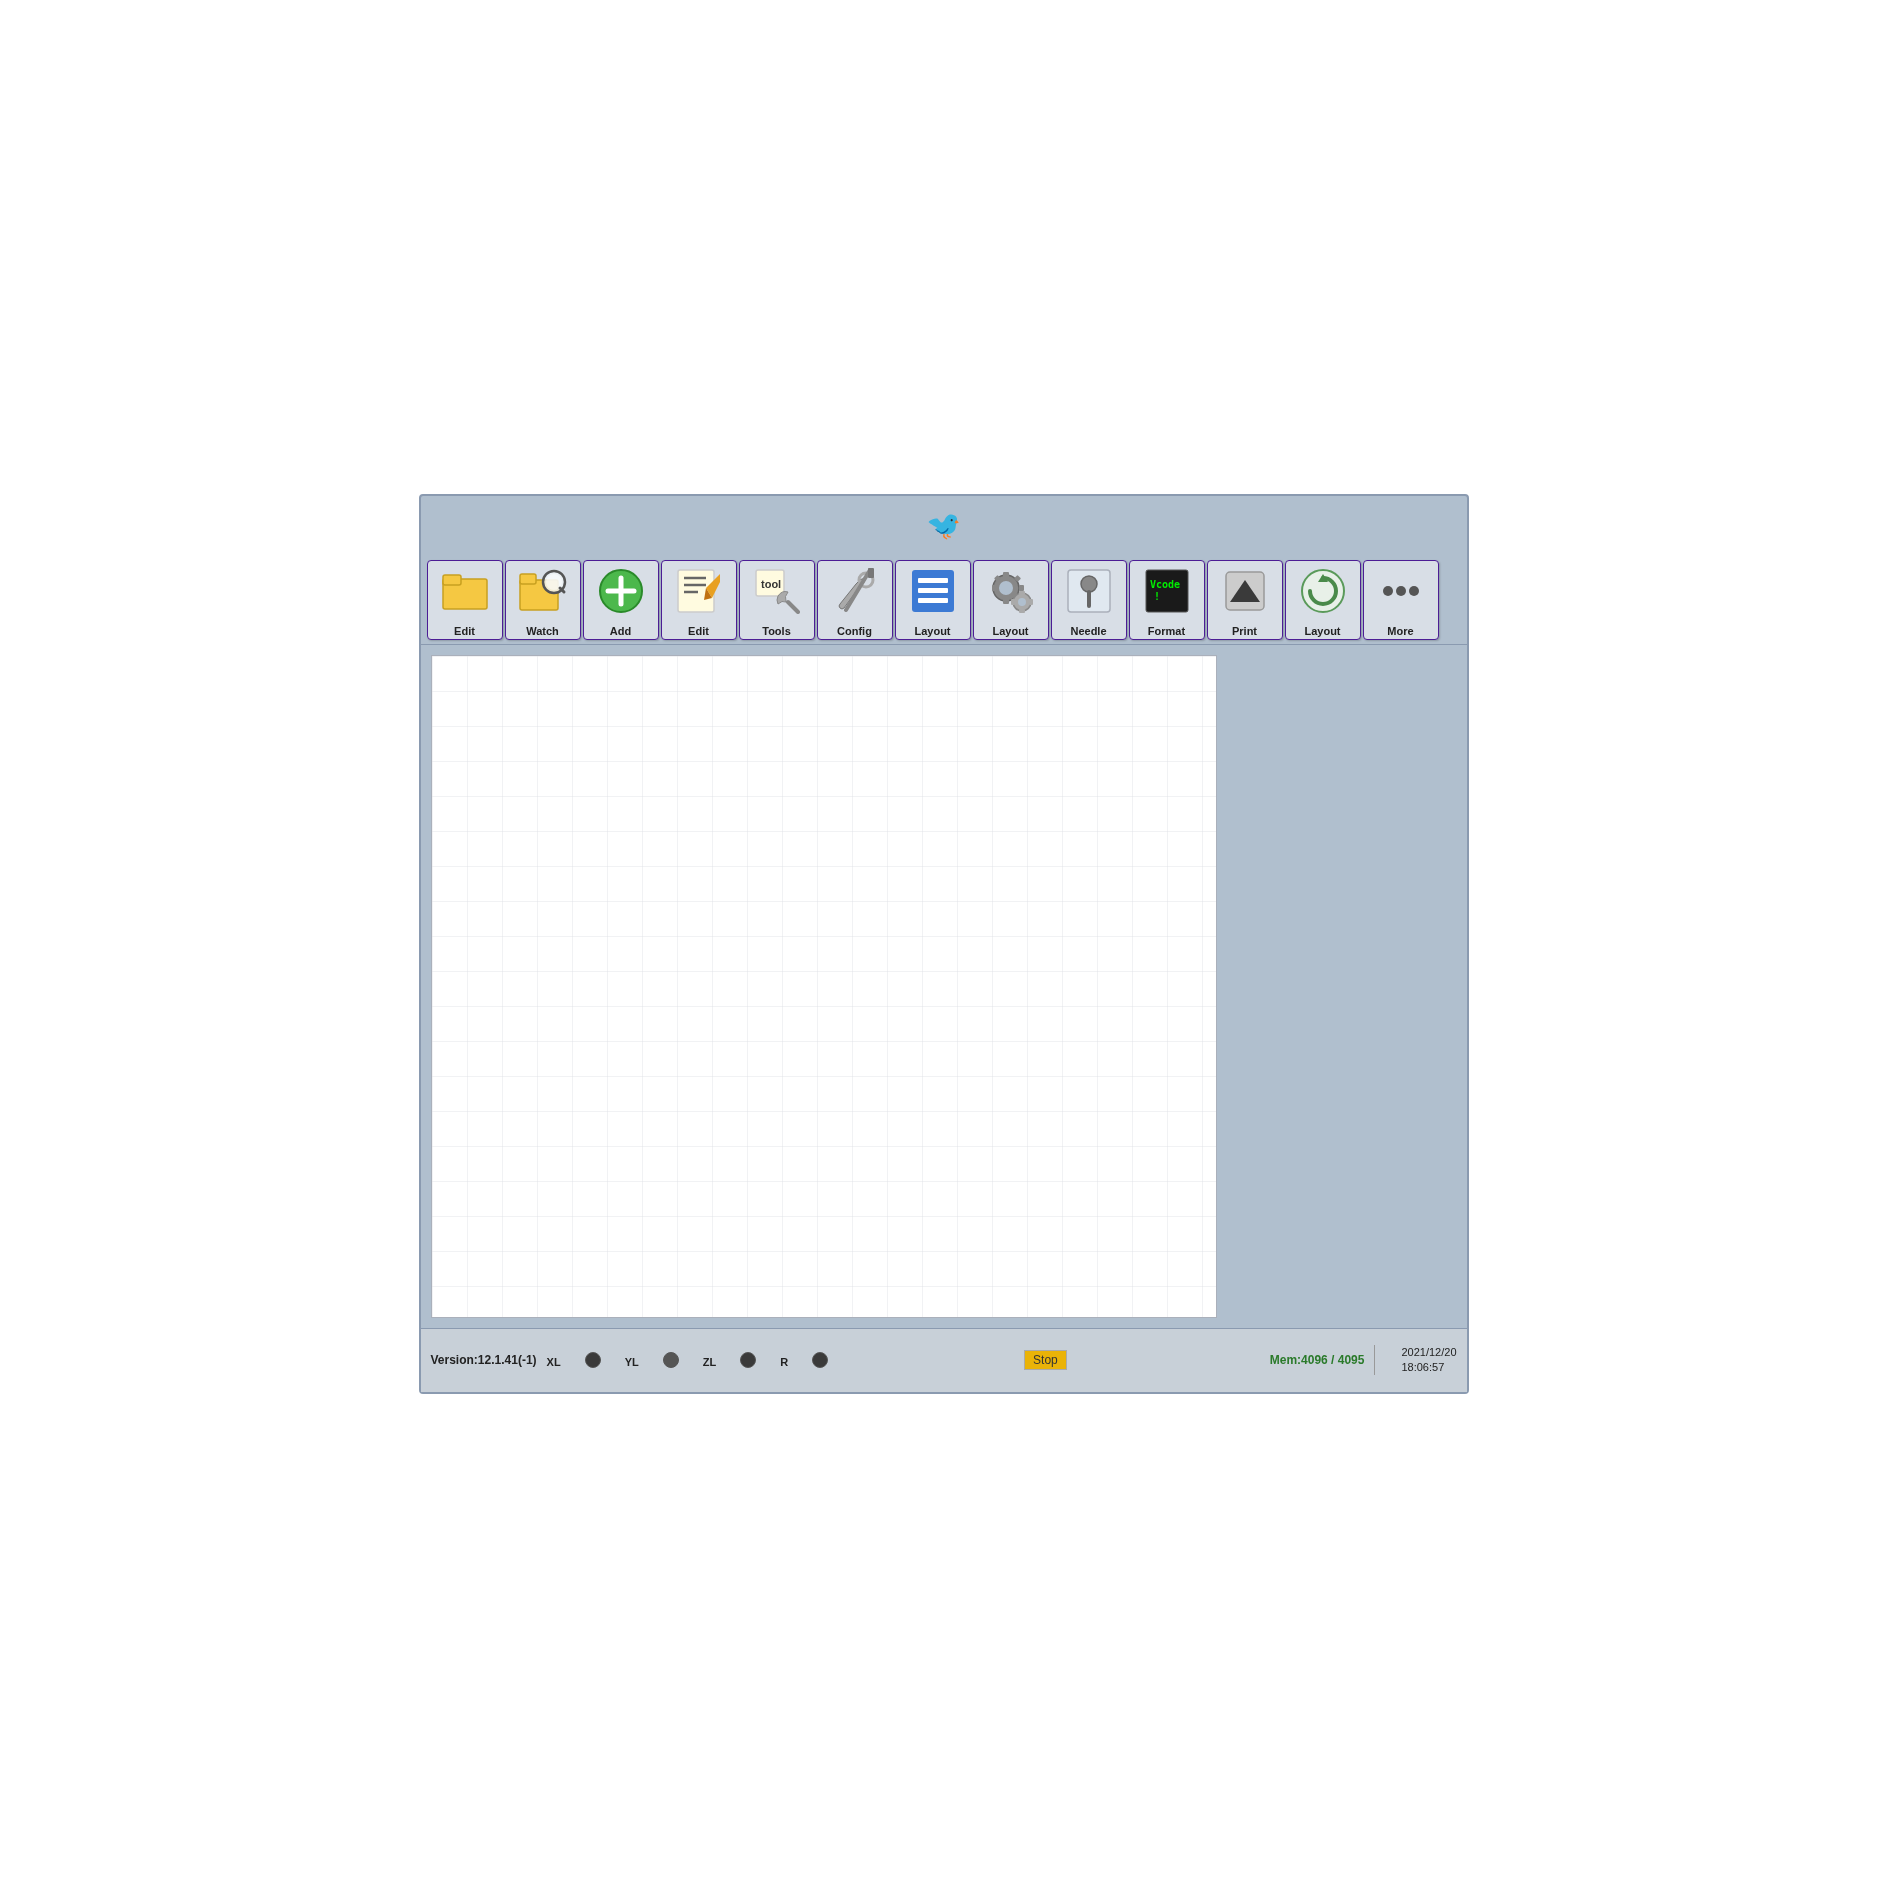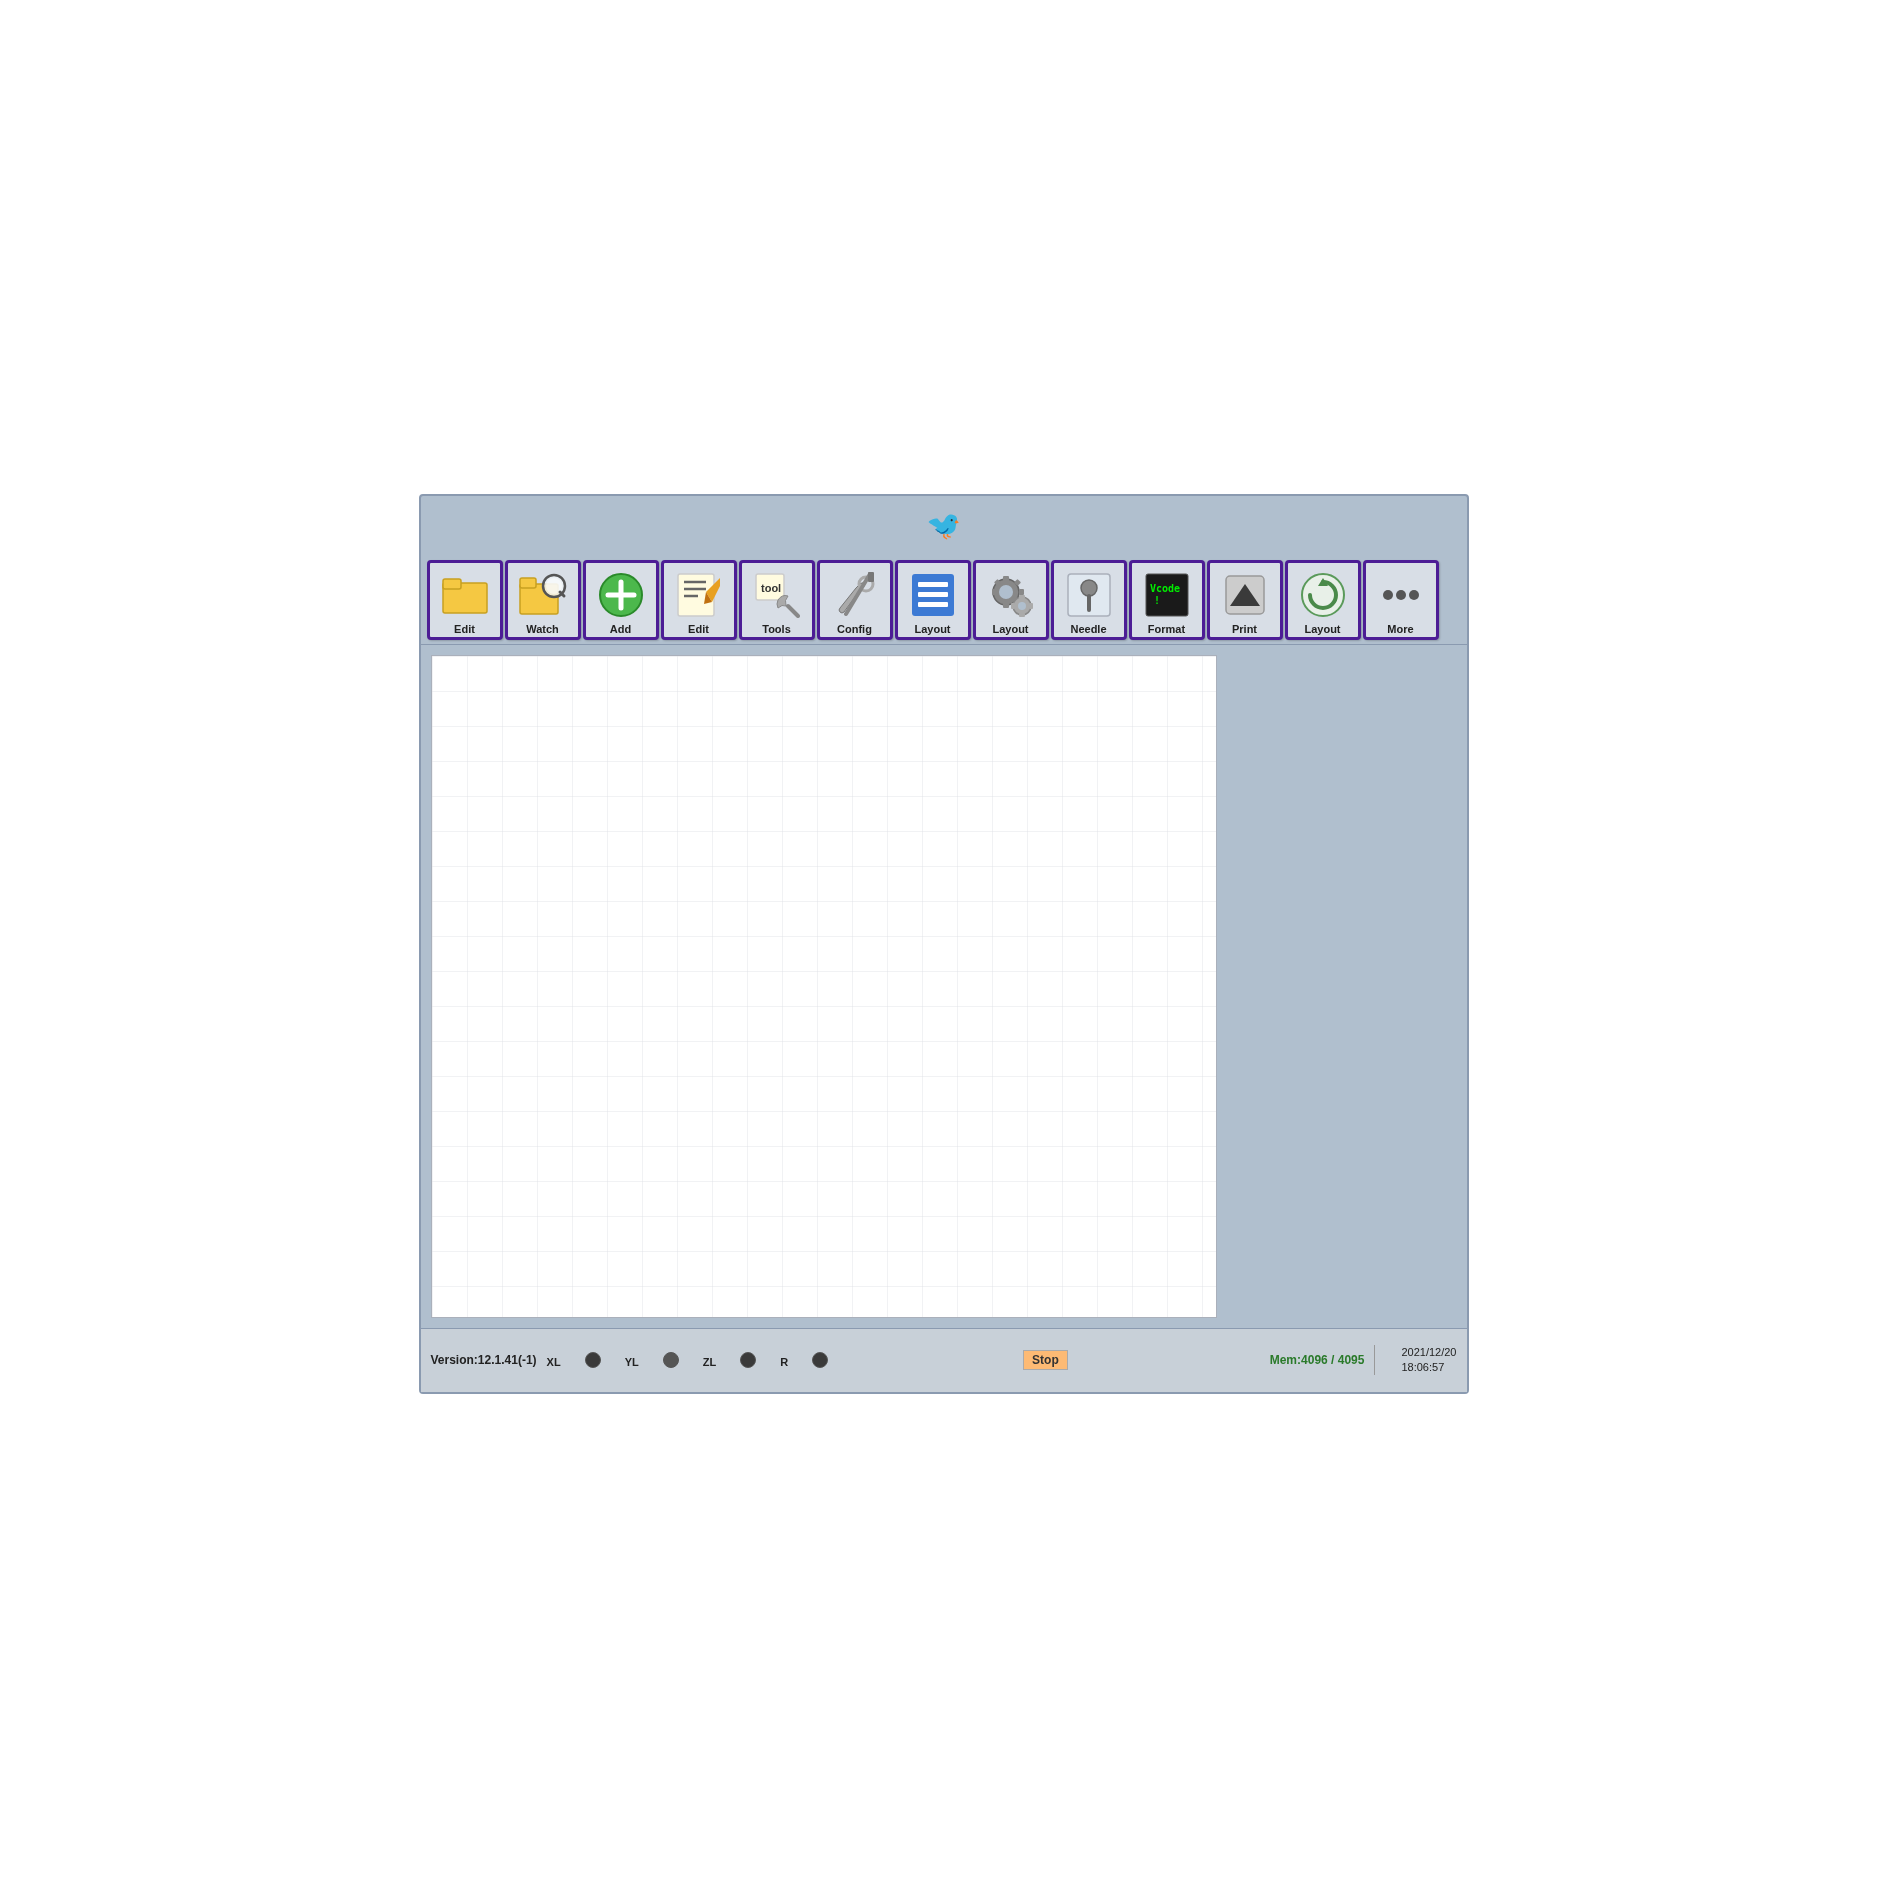--- a/index.html
+++ b/index.html
@@ -39,25 +39,25 @@
       padding: 4px 6px;
       display: flex;
       flex-direction: row;
       gap: 2px;
       border-bottom: 1px solid #8a9ab0;
     }
     .tool-btn {
       display: flex;
       flex-direction: column;
       align-items: center;
-      justify-content: flex-end;
+      justify-content: space-between;
       width: 76px;
       height: 80px;
       background: #d8dee6;
-      border: 3px solid #4c1d95;
+      border: 1px solid #4c1d95;
       border-radius: 4px;
       cursor: pointer;
       padding: 4px 2px 2px;
       gap: 2px;
       box-shadow: 1px 1px 2px rgba(0,0,0,0.2);
     }
     .tool-icon {
       width: 52px;
       height: 52px;
       display: flex;
@@ -122,25 +122,25 @@
     .status-dot {
       width: 16px;
       height: 16px;
       border-radius: 50%;
       border: 1px solid #555;
     }
     .dot-dark { background: #3a3a3a; }
     .dot-medium { background: #555; }
     .status-spacer { flex: 1; }
     .status-stop {
-      font-weight: bold;
+      font-weight: normal;
       color: #333;
       border: 1px solid #aaa;
       padding: 2px 8px;
-      background: #fdba74;
+      background: #eab308;
     }
     .status-mem {
       color: #2a7a2a;
       font-weight: bold;
       white-space: nowrap;
       padding-left: 7px;
     }
     .status-time {
       border-left: 1px solid #999;
       padding-left: 26px;

